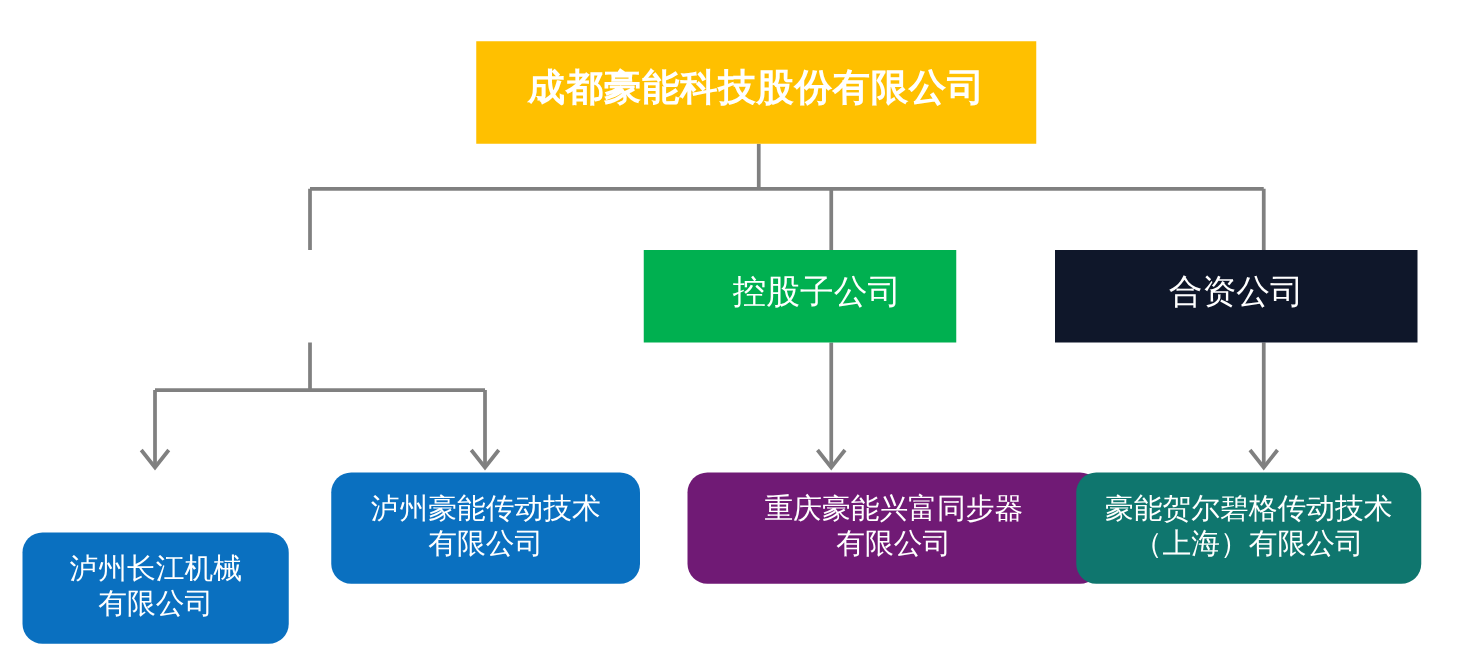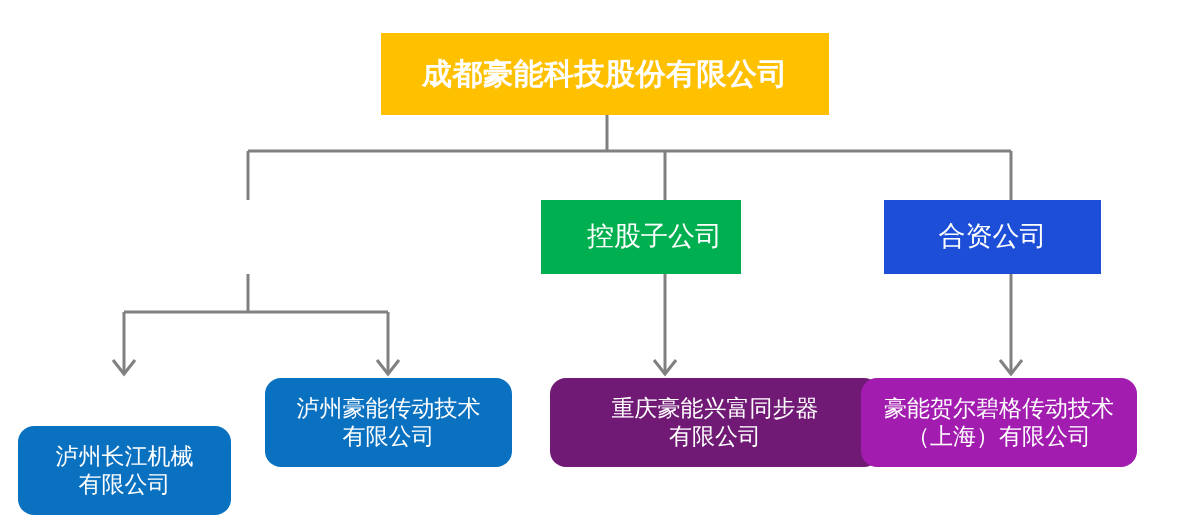--- a/index.html
+++ b/index.html
@@ -6,21 +6,21 @@
     margin: 0;
     padding: 0;
     background: #ffffff;
   }
   #chart {
     position: relative;
     width: 1178px;
     height: 517px;
     background: #ffffff;
     overflow: hidden;
-    font-family: Liberation Serif, serif;
+    font-family: Liberation Mono, monospace;
   }
   #connectors {
     position: absolute;
     left: 0;
     top: 0;
     width: 1178px;
     height: 517px;
   }
   .node {
     position: absolute;
@@ -52,35 +52,35 @@
   }
 
   
   .node.tier2 {
     height: 74px;
     top: 200px;
     font-size: 27px;
     font-weight: normal;
   }
   .node.tier2.t2-a { left: 122px;  width: 252px; background: #0A70C0; }
-  .node.tier2.t2-b { left: 541px;  width: 200px; background: #00B050; padding-left: 27px; }
-  .node.tier2.t2-c { left: 884px;  width: 217px; background: #1d4ed8; }
+  .node.tier2.t2-b { left: 515px;  width: 250px; background: #00B050; padding-left: 27px; }
+  .node.tier2.t2-c { left: 844px;  width: 290px; background: #0f172a; }
 
   
   .node.leaf {
     top: 378px;
     height: 89px;
     border-radius: 16px;
     font-size: 23px;
     font-weight: normal;
   }
   .node.leaf.l-1 { left: 18px;   width: 213px; background: #0A70C0; margin-top: 48px; }
   .node.leaf.l-2 { left: 265px;  width: 247px; background: #0A70C0; }
   .node.leaf.l-3 { left: 550px;  width: 330px; background: #701a75; }
-  .node.leaf.l-4 { left: 861px;  width: 276px; background: #a21caf; }
+  .node.leaf.l-4 { left: 861px;  width: 276px; background: #0f766e; }
 </style>
 </head>
 <body>
 
 <div id="chart">
 
   <svg id="connectors" viewBox="0 0 1178 517" preserveAspectRatio="none">
     <g fill="none" stroke="#808080" stroke-width="3" stroke-linecap="butt">
 
       <path d="M 607 115 L 607 151"></path>

